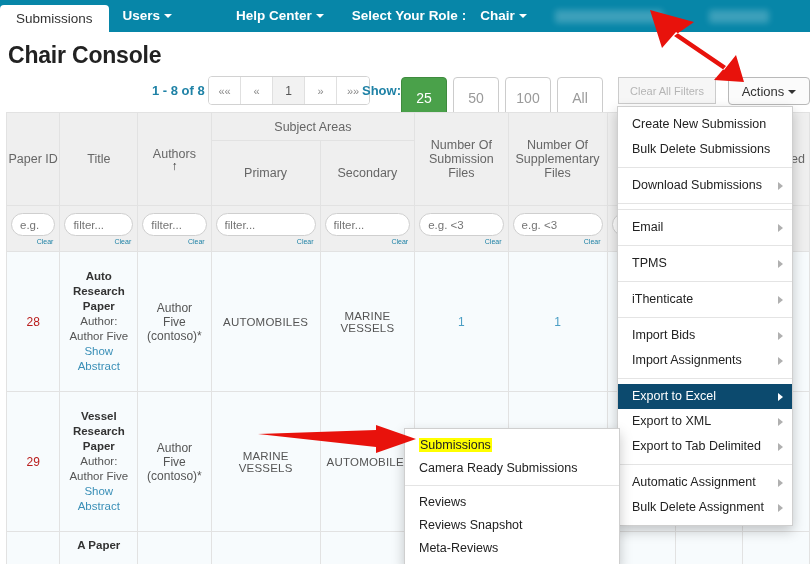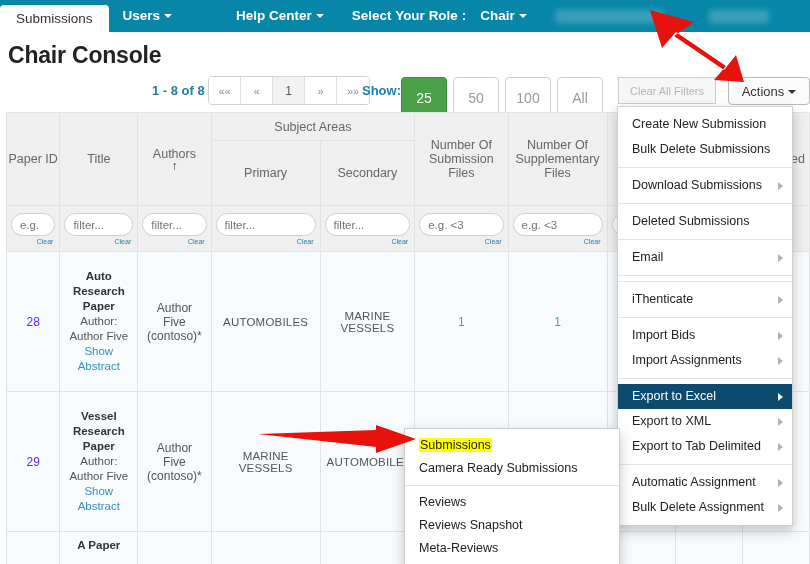--- a/index.html
+++ b/index.html
@@ -122,21 +122,21 @@
     width: 100%; height: 23px; border: 1px solid #cfcfcf; border-radius: 12px;
     font-size: 11.5px; color: #777; padding: 0 8px; outline: none;
     font-family: "Liberation Sans", sans-serif; background: #fff;
   }
   .filter-cell .clear-link {
     display: block; text-align: right; font-size: 7px; color: #1f82a6;
     margin-top: 2px; padding-right: 2px; cursor: pointer;
   }
 
   .grid td.body { background: #f7fbfd; height: 140px; padding: 4px 6px; }
-  .idcell { color: #6d28d9; font-size: 12px; }
+  .idcell { color: #b91c1c; font-size: 12px; }
   .title-cell { text-align: left; font-size: 11.5px; line-height: 15px; color: #555; }
   .title-strong { font-weight: bold; color: #333333; display: block; }
   .lnk { color: #3a8fb7; cursor: pointer; display: block; }
   .num-lnk { color: #4b9ec4; font-size: 12px; }
   .subj { font-size: 11.5px; letter-spacing: 0.2px; }
 
   
   .dropdown {
     position: absolute; left: 617px; top: 106px; width: 176px;
     background: #ffffff; border: 1px solid #cfcfcf;
@@ -382,31 +382,32 @@
       <span>Bulk Delete Submissions</span>
     </div>
     <div class="dd-sep"></div>
 
     <div class="dd-item">
       <span>Download Submissions</span>
       <span class="dd-arrow"></span>
     </div>
     <div class="dd-sep"></div>
 
-    <div class="dd-item">
-      <span>Deleted Submissions</span>
-    </div>
     <div class="dd-sep"></div>
 
     <div class="dd-item">
       <span>Email</span>
       <span class="dd-arrow"></span>
     </div>
     <div class="dd-sep"></div>
 
+    <div class="dd-item">
+      <span>TPMS</span>
+      <span class="dd-arrow"></span>
+    </div>
     <div class="dd-sep"></div>
 
     <div class="dd-item">
       <span>iThenticate</span>
       <span class="dd-arrow"></span>
     </div>
     <div class="dd-sep"></div>
 
     <div class="dd-item">
       <span>Import Bids</span>

